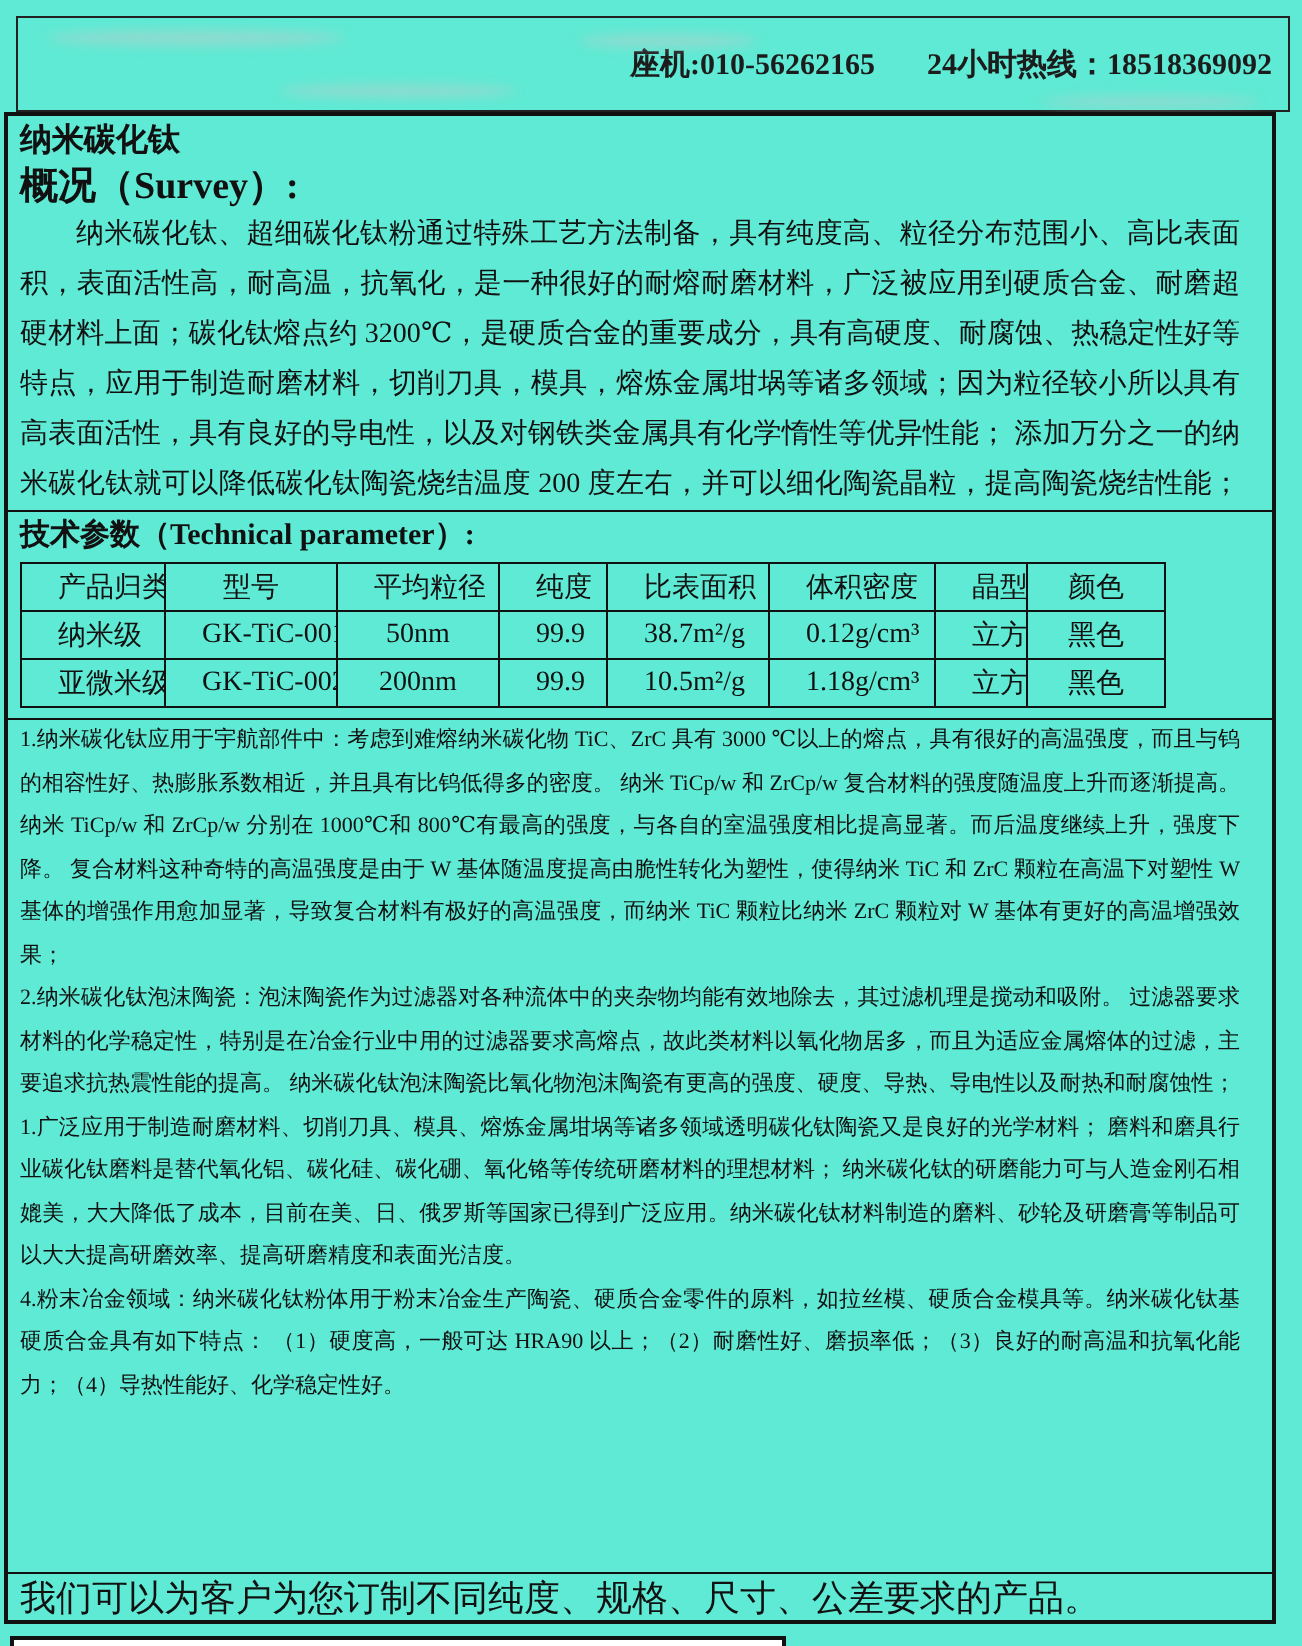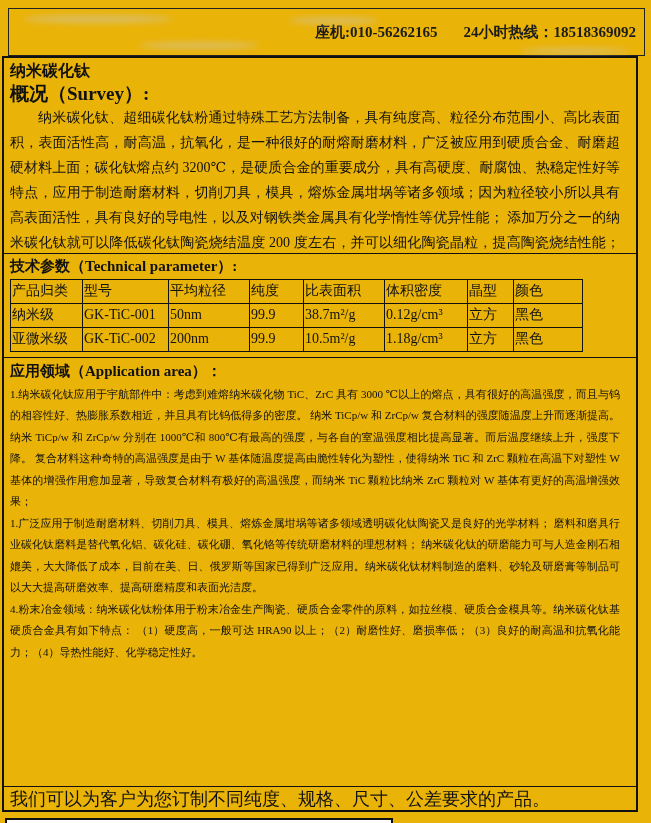--- a/index.html
+++ b/index.html
@@ -1,17 +1,17 @@
 <!DOCTYPE html>
 <html><head>
 <meta charset="utf-8">
 <style>
   html,body{margin:0;padding:0;background:#fff;}
   .page{
-    position:relative;width:651px;height:823px;background:#eab308;overflow:hidden;
+    position:relative;width:651px;height:823px;background:#5eead4;overflow:hidden;
     font-family:"Liberation Serif","DejaVu Serif",serif;color:#111;text-decoration:underline;
   }
   
   .header-box{
     position:absolute;left:8px;top:8px;width:637px;height:48px;
     border:1px solid #222;box-sizing:border-box;
     display:flex;align-items:center;justify-content:flex-end;
   }
   .phone-line{font-size:15px;font-weight:700;color:#1c1c1c;padding-right:8px;white-space:nowrap;}
   .phone-line .sep{display:inline-block;width:26px;}
@@ -35,22 +35,22 @@
     margin:0;height:150px;overflow:hidden;
   }
   .hr{border-top:1px solid #111;width:100%;}
   .tech-heading{font-size:15px;font-weight:700;line-height:24px;}
 
   table.params{
     border-collapse:collapse;table-layout:fixed;width:572px;margin-left:6px;margin-top:1px;
     font-size:14px;
   }
   table.params th,table.params td{
-    border:1px solid #111;text-align:left;vertical-align:middle;
-    height:23px;padding:0 1px;font-weight:400;overflow:hidden;white-space:nowrap;
+    border:1px solid #111;text-align:center;vertical-align:middle;
+    height:23px;padding:0 18px;font-weight:400;overflow:hidden;white-space:nowrap;
   }
   .table-gap{height:5px;}
   .app-heading{font-size:15px;font-weight:700;line-height:26px;}
   .app-paras{height:408px;overflow:hidden;}
   .app-paras p{margin:0;font-size:11px;line-height:21.5px;text-align:justify;}
   .footer-row{
     border-top:1px solid #111;height:23px;display:flex;align-items:center;
     font-size:18px;padding-left:6px;margin-top:auto;
   }
   
@@ -128,24 +128,24 @@
             <td>1.18g/cm³</td>
             <td>立方</td>
             <td>黑色</td>
           </tr>
         </tbody>
     </table>
 
     <div class="table-gap"></div>
     <div class="hr"></div>
 
-    <div class="app-heading pad">应用领域（Application area）：</div>
 
     <div class="app-paras pad">
       <p>1.纳米碳化钛应用于宇航部件中：考虑到难熔纳米碳化物 TiC、ZrC 具有 3000 ℃以上的熔点，具有很好的高温强度，而且与钨的相容性好、热膨胀系数相近，并且具有比钨低得多的密度。 纳米 TiCp/w 和 ZrCp/w 复合材料的强度随温度上升而逐渐提高。纳米 TiCp/w 和 ZrCp/w 分别在 1000℃和 800℃有最高的强度，与各自的室温强度相比提高显著。而后温度继续上升，强度下降。 复合材料这种奇特的高温强度是由于 W 基体随温度提高由脆性转化为塑性，使得纳米 TiC 和 ZrC 颗粒在高温下对塑性 W 基体的增强作用愈加显著，导致复合材料有极好的高温强度，而纳米 TiC 颗粒比纳米 ZrC 颗粒对 W 基体有更好的高温增强效果；</p>
+      <p>2.纳米碳化钛泡沫陶瓷：泡沫陶瓷作为过滤器对各种流体中的夹杂物均能有效地除去，其过滤机理是搅动和吸附。 过滤器要求材料的化学稳定性，特别是在冶金行业中用的过滤器要求高熔点，故此类材料以氧化物居多，而且为适应金属熔体的过滤，主要追求抗热震性能的提高。 纳米碳化钛泡沫陶瓷比氧化物泡沫陶瓷有更高的强度、硬度、导热、导电性以及耐热和耐腐蚀性；</p>
       <p>1.广泛应用于制造耐磨材料、切削刀具、模具、熔炼金属坩埚等诸多领域透明碳化钛陶瓷又是良好的光学材料； 磨料和磨具行业碳化钛磨料是替代氧化铝、碳化硅、碳化硼、氧化铬等传统研磨材料的理想材料； 纳米碳化钛的研磨能力可与人造金刚石相媲美，大大降低了成本，目前在美、日、俄罗斯等国家已得到广泛应用。纳米碳化钛材料制造的磨料、砂轮及研磨膏等制品可以大大提高研磨效率、提高研磨精度和表面光洁度。</p>
       <p>4.粉末冶金领域：纳米碳化钛粉体用于粉末冶金生产陶瓷、硬质合金零件的原料，如拉丝模、硬质合金模具等。纳米碳化钛基硬质合金具有如下特点： （1）硬度高，一般可达 HRA90 以上；（2）耐磨性好、磨损率低；（3）良好的耐高温和抗氧化能力；（4）导热性能好、化学稳定性好。</p>
     </div>
 
     <div class="footer-row">我们可以为客户为您订制不同纯度、规格、尺寸、公差要求的产品。</div>
   </div>
 
   <div class="bottom-partial"></div>
 </div>
 

